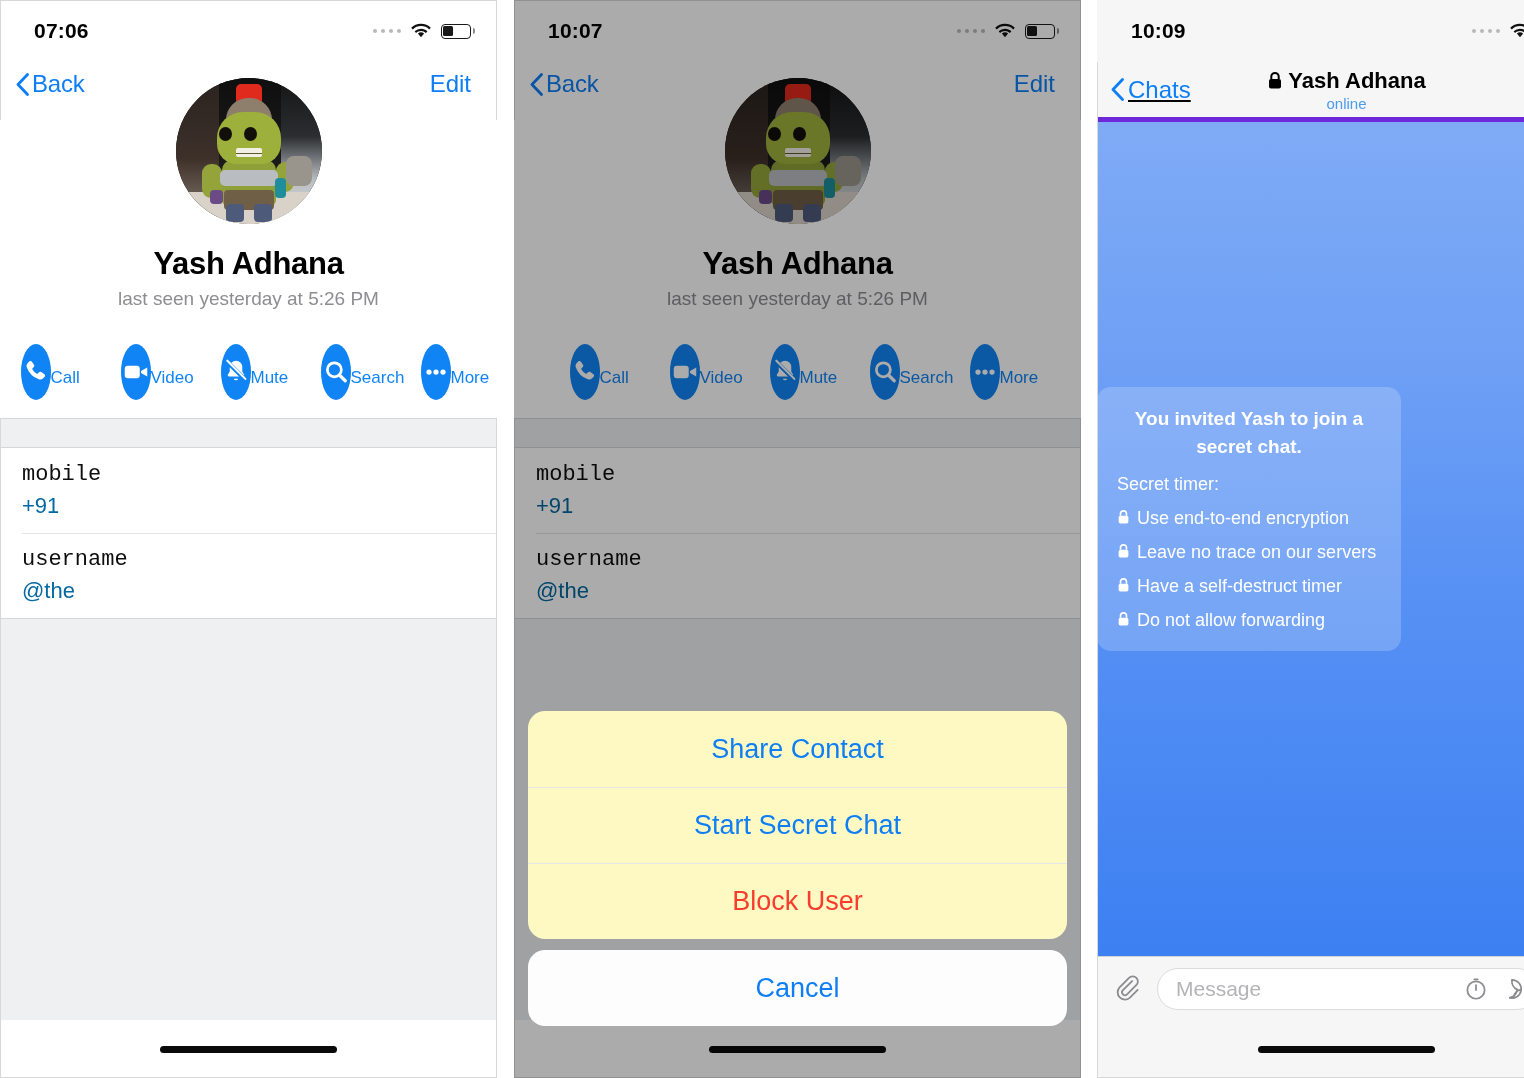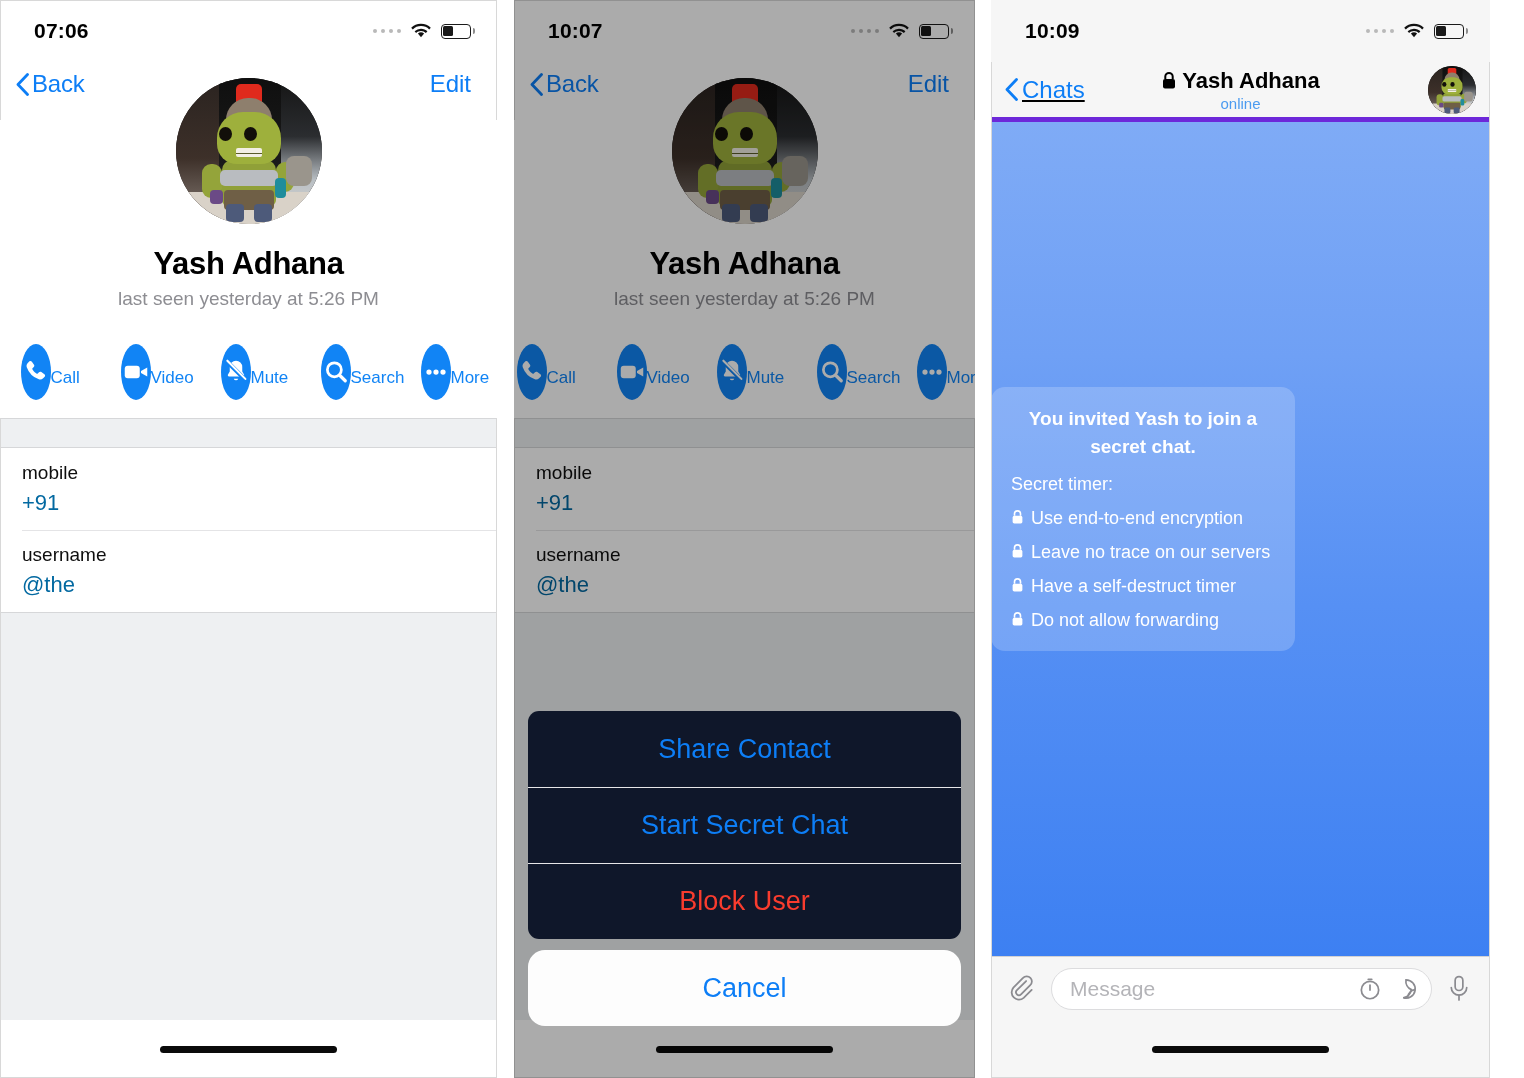--- a/index.html
+++ b/index.html
@@ -19,21 +19,21 @@
   
   .panel {
     position: relative;
     height: 1078px;
     overflow: hidden;
     background: #ffffff;
     flex: 0 0 auto;
   }
   .panel.p1 { width: 497px; }
   .gap     { width: 17px; flex: 0 0 auto; background:#fff; }
-  .panel.p2 { width: 461px; }
+  .panel.p2 { width: 567px; }
   .gap2    { width: 16px; flex: 0 0 auto; background:#fff; }
   .panel.p3 { width: 499px; }
 
   .panel::after{
     content:"";
     position:absolute; inset:0;
     border: 1px solid #d8d8d8;
     pointer-events:none;
   }
 
@@ -125,21 +125,21 @@
   .act-circle svg { display:block; }
   .act-label { margin-top: 11px; font-size:17px; color:#1184f5; white-space:nowrap; }
 
   
   .list-gap { height: 30px; background:#eef0f2; border-top:1px solid #d6d7d9; border-bottom:1px solid #d6d7d9; }
   .list { background:#fff; }
   .row { padding: 14px 22px 14px 22px; position:relative; }
   .row + .row::before {
     content:""; position:absolute; left:22px; right:0; top:0; height:1px; background:#e4e4e6;
   }
-  .row-label { font-size:19px; color:#0e0e0e; }
+  .row-label { font-size:22px; color:#0e0e0e;font-family:Liberation Mono, monospace; }
   .row-value { font-size:22px; color:#0369a1; margin-top: 6px; }
   .list-bottom-sep { height:1px; background:#d6d7d9; }
   .filler { flex:1; background:#eef0f2; }
 
   .panel-body { position:absolute; inset:0; display:flex; flex-direction:column; }
 
   
   .home-ind {
     height: 58px; display:flex; align-items:center; justify-content:center;
     flex: 0 0 auto;
@@ -152,21 +152,21 @@
     z-index: 5; pointer-events:none;
   }
   .p2 .filler { background:#eef0f2; }
 
   
   .sheet {
     position:absolute; left:14px; right:14px; bottom: 52px;
     z-index: 7;
   }
   .sheet-group {
-    background:#0f172a; border-radius:11px; overflow:hidden;
+    background:#fef9c3; border-radius:17px; overflow:hidden;
   }
   .sheet-item {
     height: 76px; display:flex; align-items:center; justify-content:center;
     font-size: 27px; color:#0d7ef6; position:relative;
   }
   .sheet-item + .sheet-item::before {
     content:""; position:absolute; left:0; right:0; top:0; height:1px; background:#e6e6e8;
   }
   .sheet-item.danger { color:#f93c2e; }
   .sheet-cancel {

